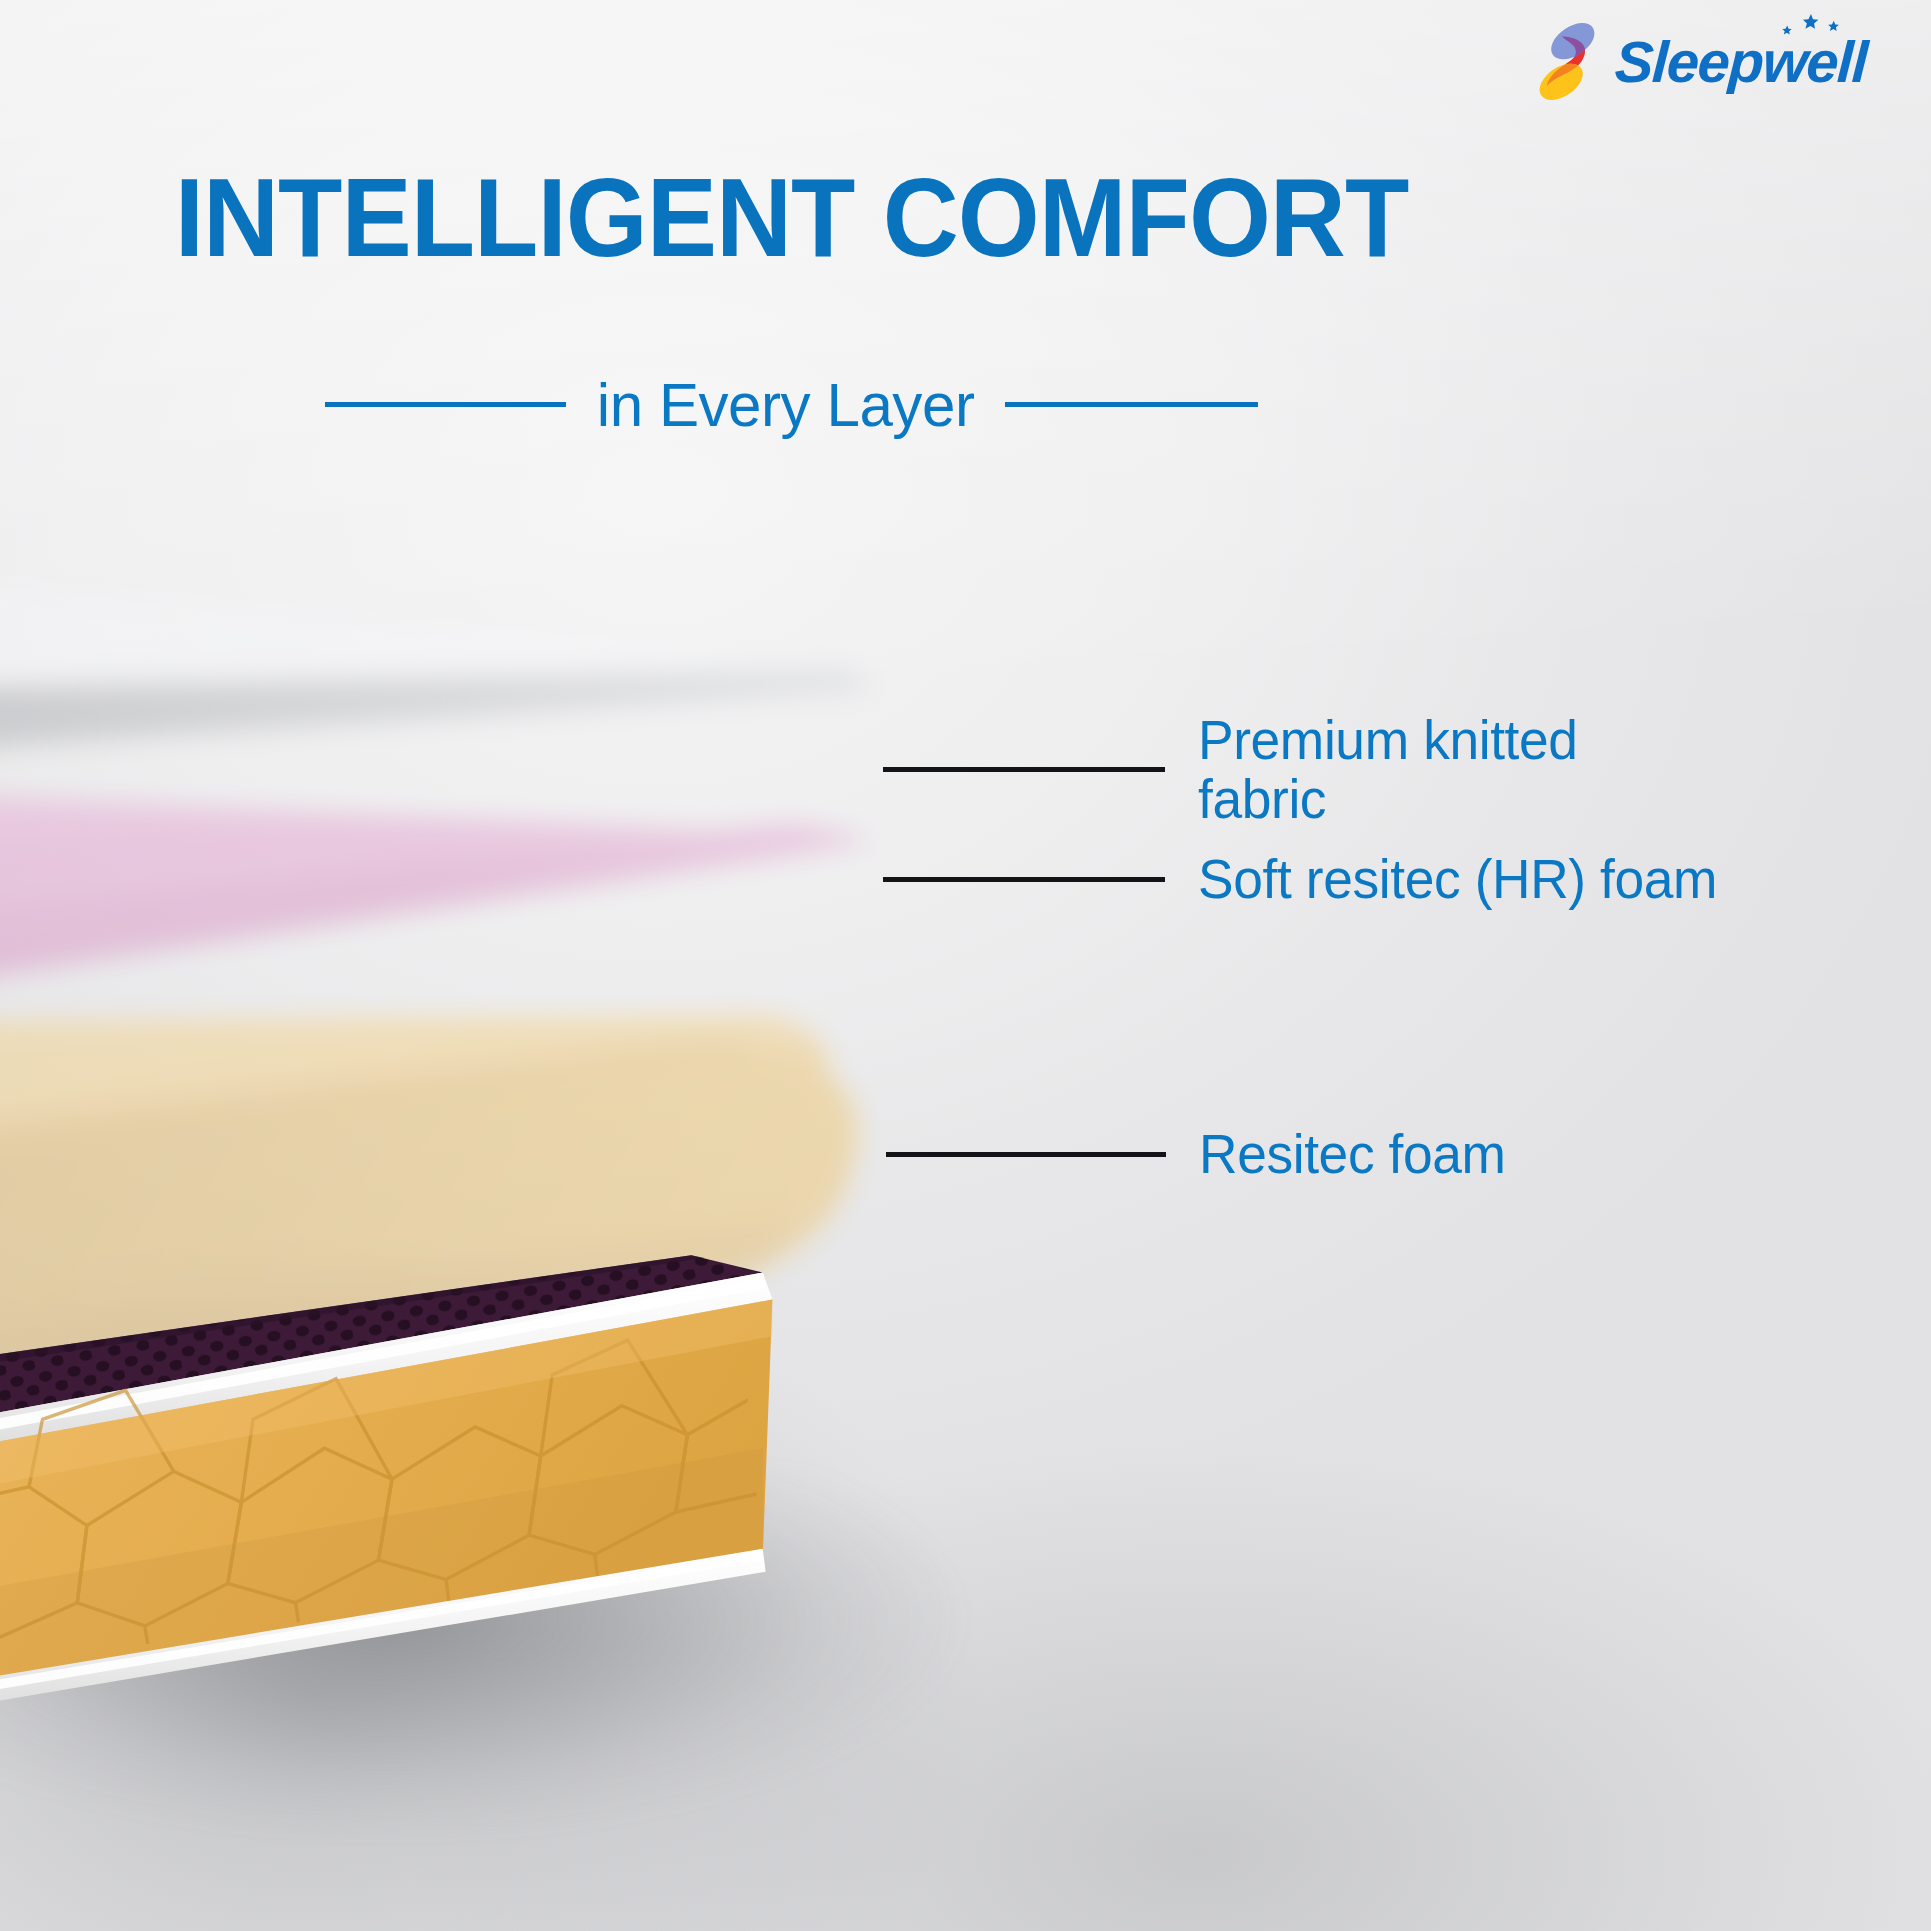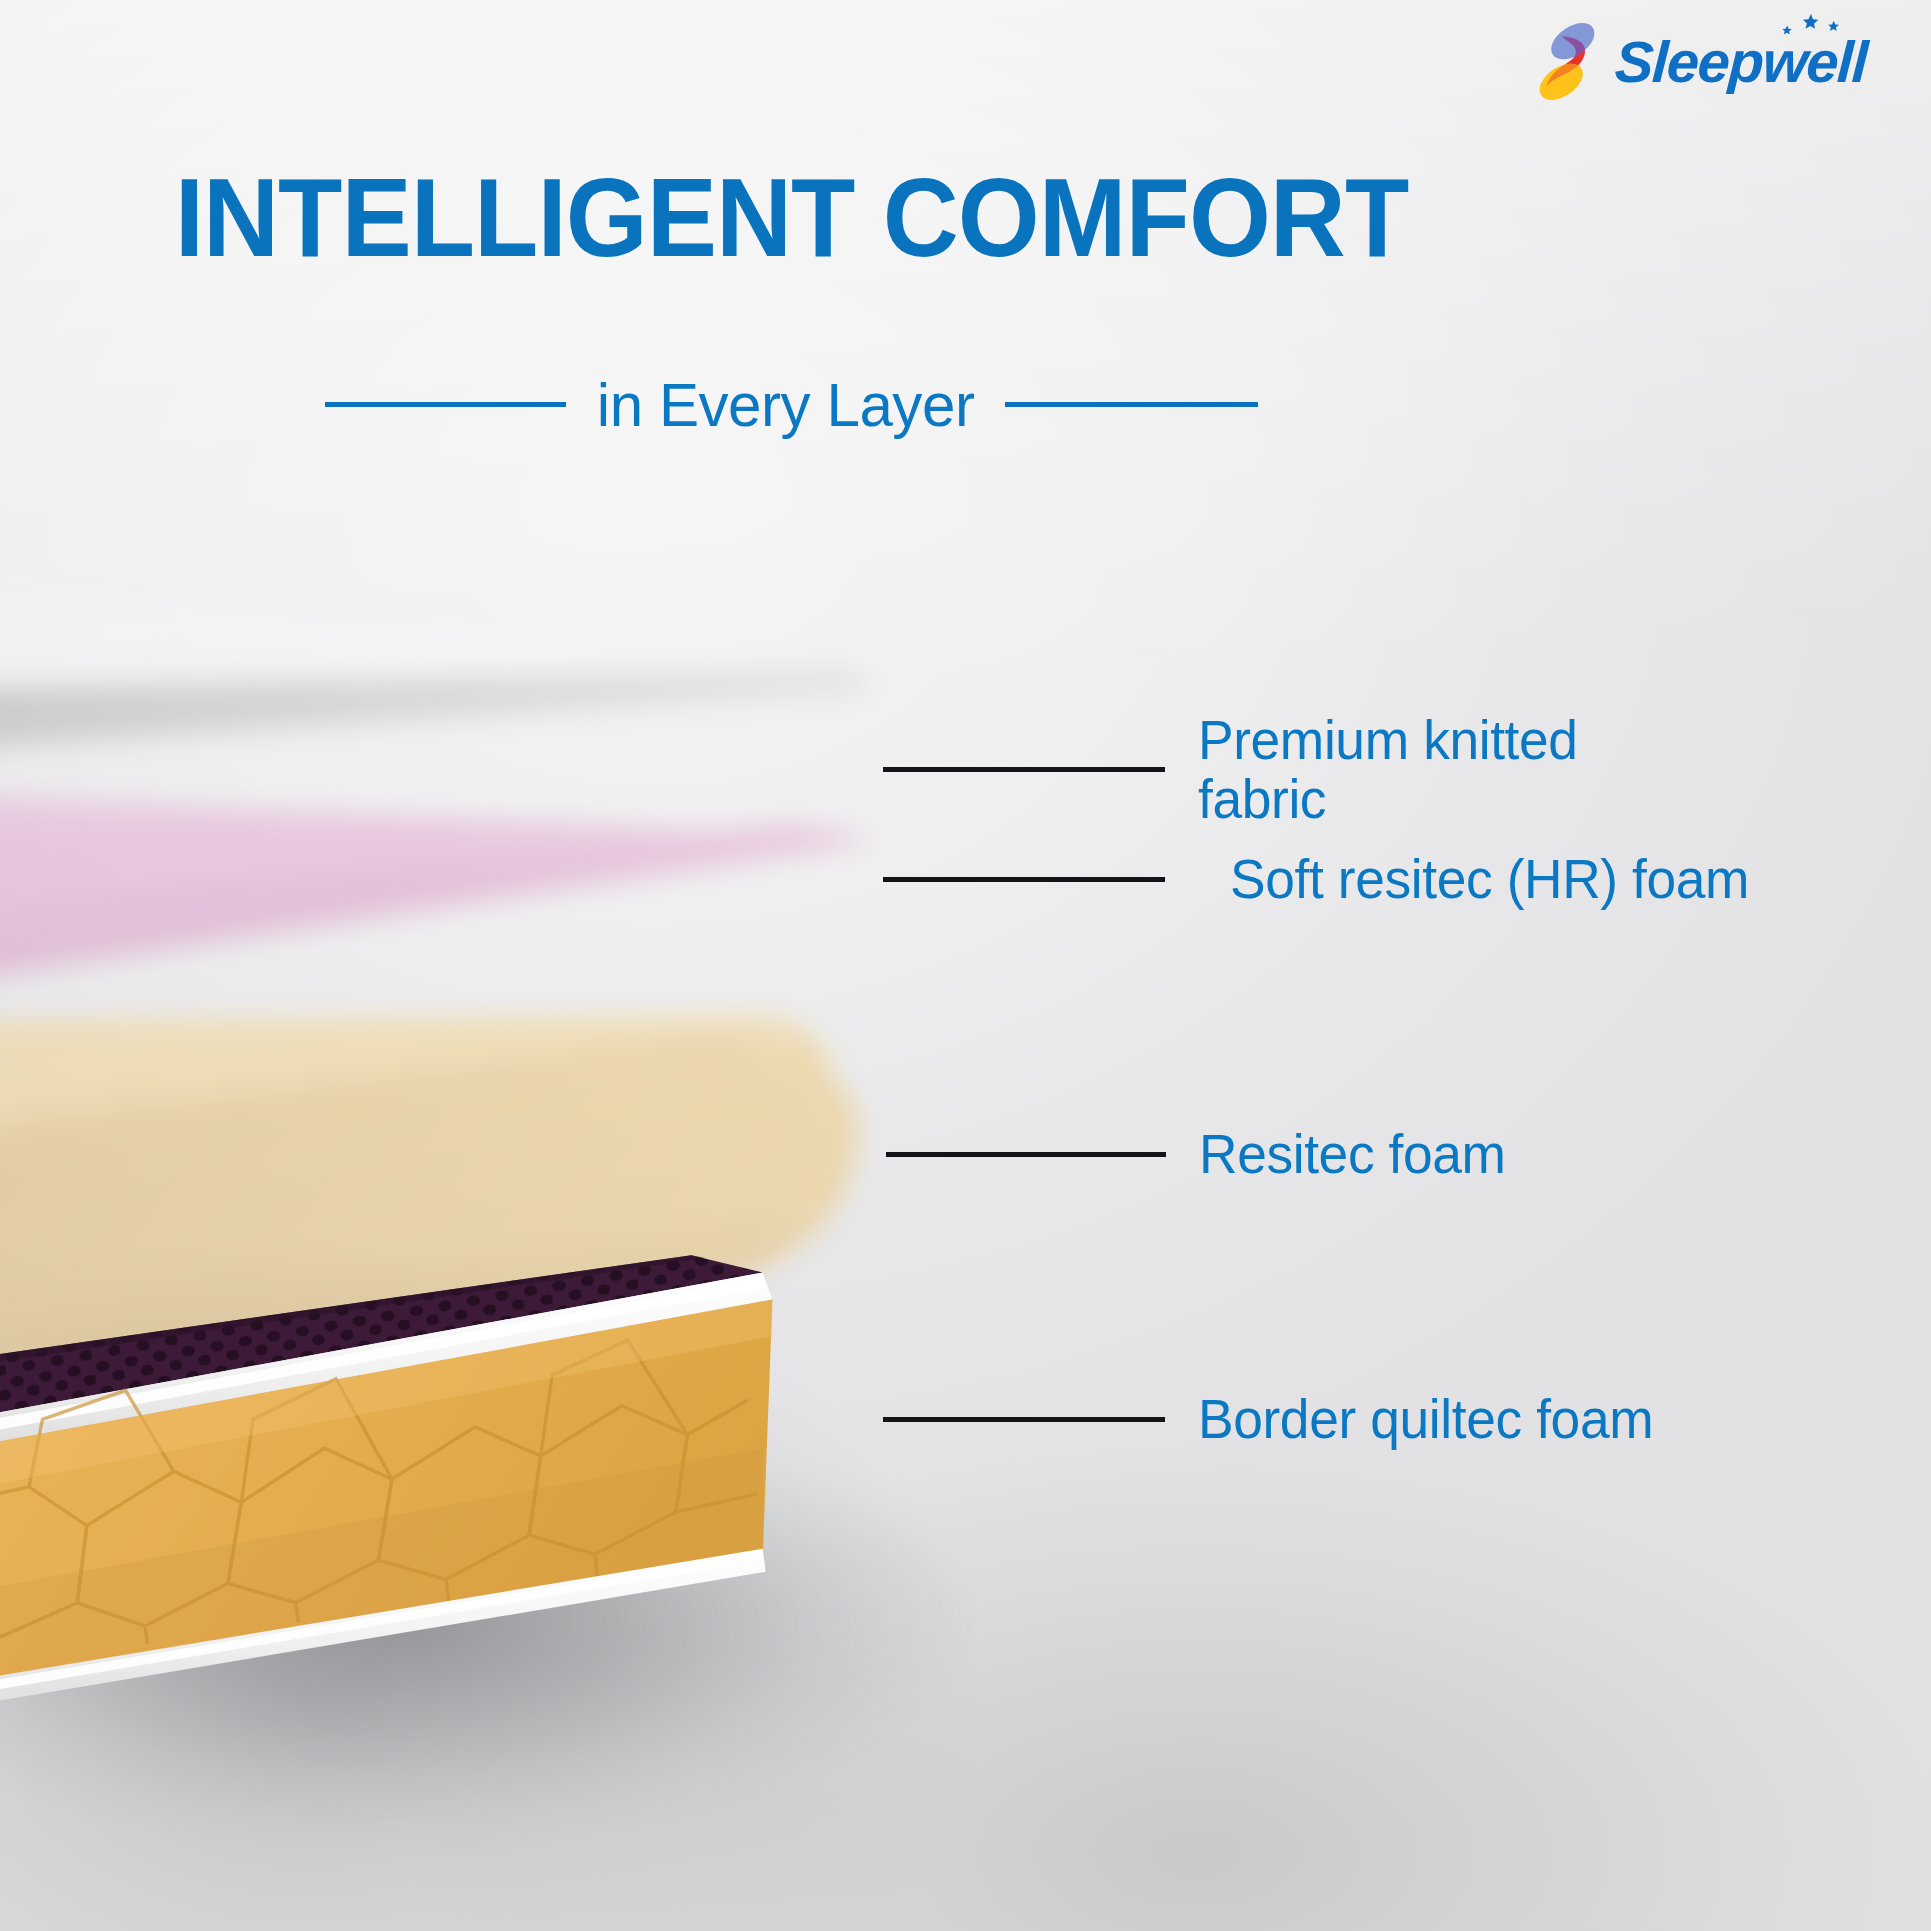--- a/index.html
+++ b/index.html
@@ -109,21 +109,21 @@
     line-height: 1.08;
     color: #0b78c4;
     letter-spacing: -0.4px;
     white-space: pre-line;
     transform: scaleX(0.97);
     transform-origin: 0 50%;
   }
   .c1 { left: 883px; top: 710px; }
   .c1 .leader { width: 282px; }
   .c1 .callout-label { position: relative; top: 1px; }
-  .c2 { left: 883px; top: 850px; gap: 32px; }
+  .c2 { left: 883px; top: 850px; }
   .c2 .leader { width: 282px; }
   .c3 { left: 886px; top: 1125px; }
   .c3 .leader { width: 280px; }
   .c4 { left: 883px; top: 1390px; }
   .c4 .leader { width: 282px; }
 </style>
 </head>
 <body>
 
 <div id="stage">
@@ -331,19 +331,15 @@
   <div class="callout c2">
     <span class="leader"></span>
     <span class="callout-label">Soft resitec (HR) foam</span>
   </div>
 
   <div class="callout c3">
     <span class="leader"></span>
     <span class="callout-label">Resitec foam</span>
   </div>
 
-  <div class="callout c4">
-    <span class="leader"></span>
-    <span class="callout-label">Border quiltec foam</span>
-  </div>
 
 </div>
 
 
 </body></html>

